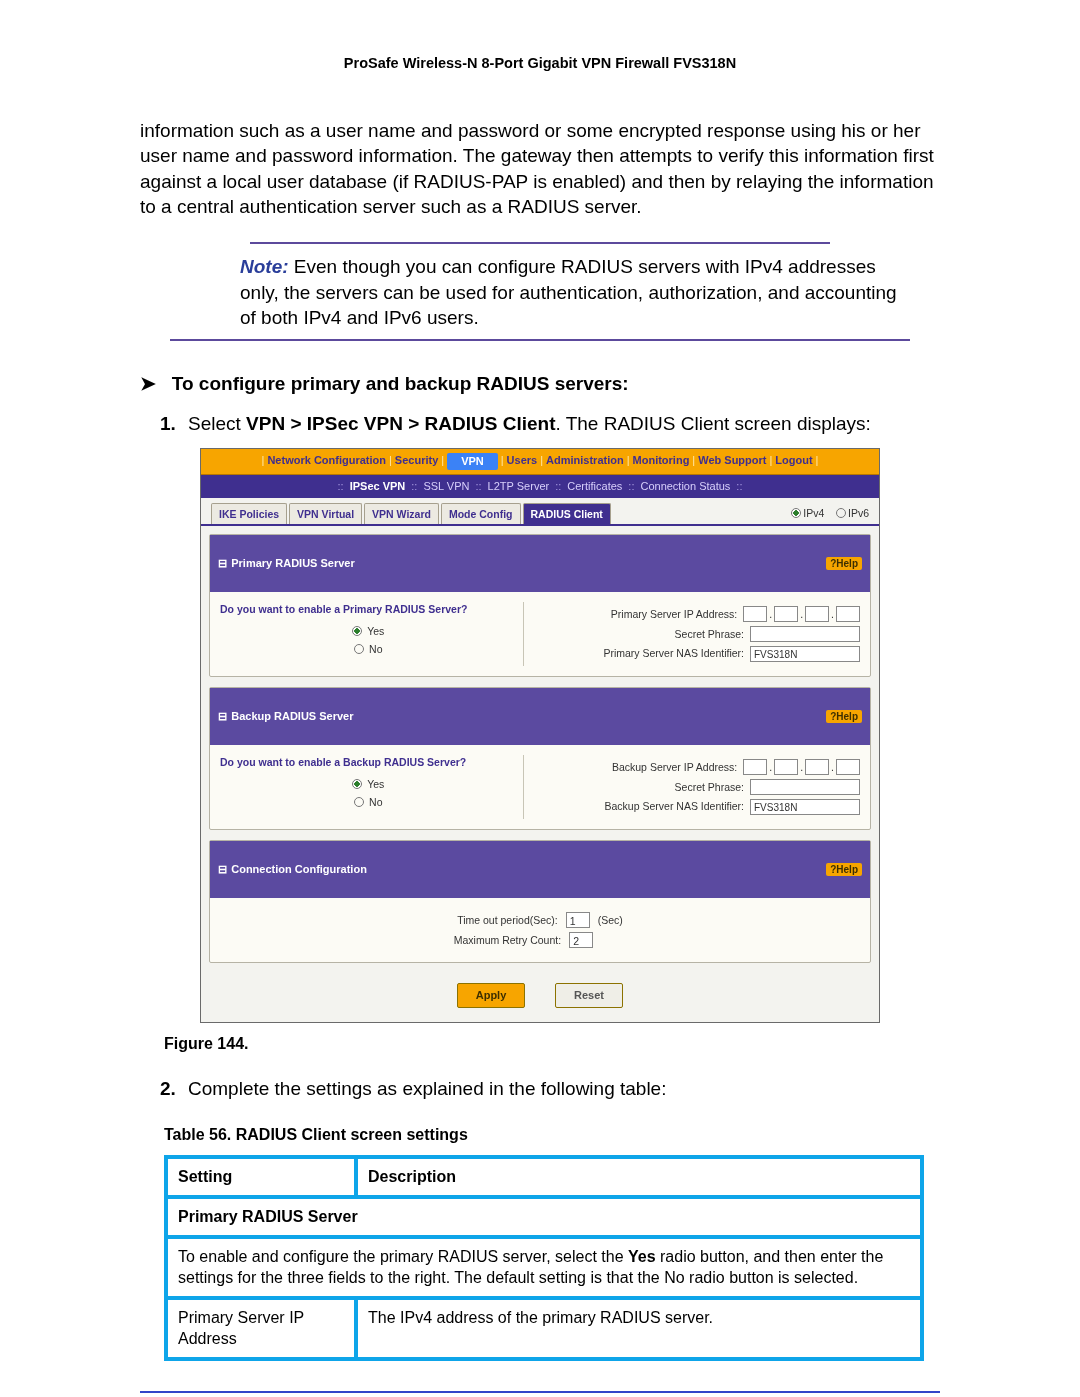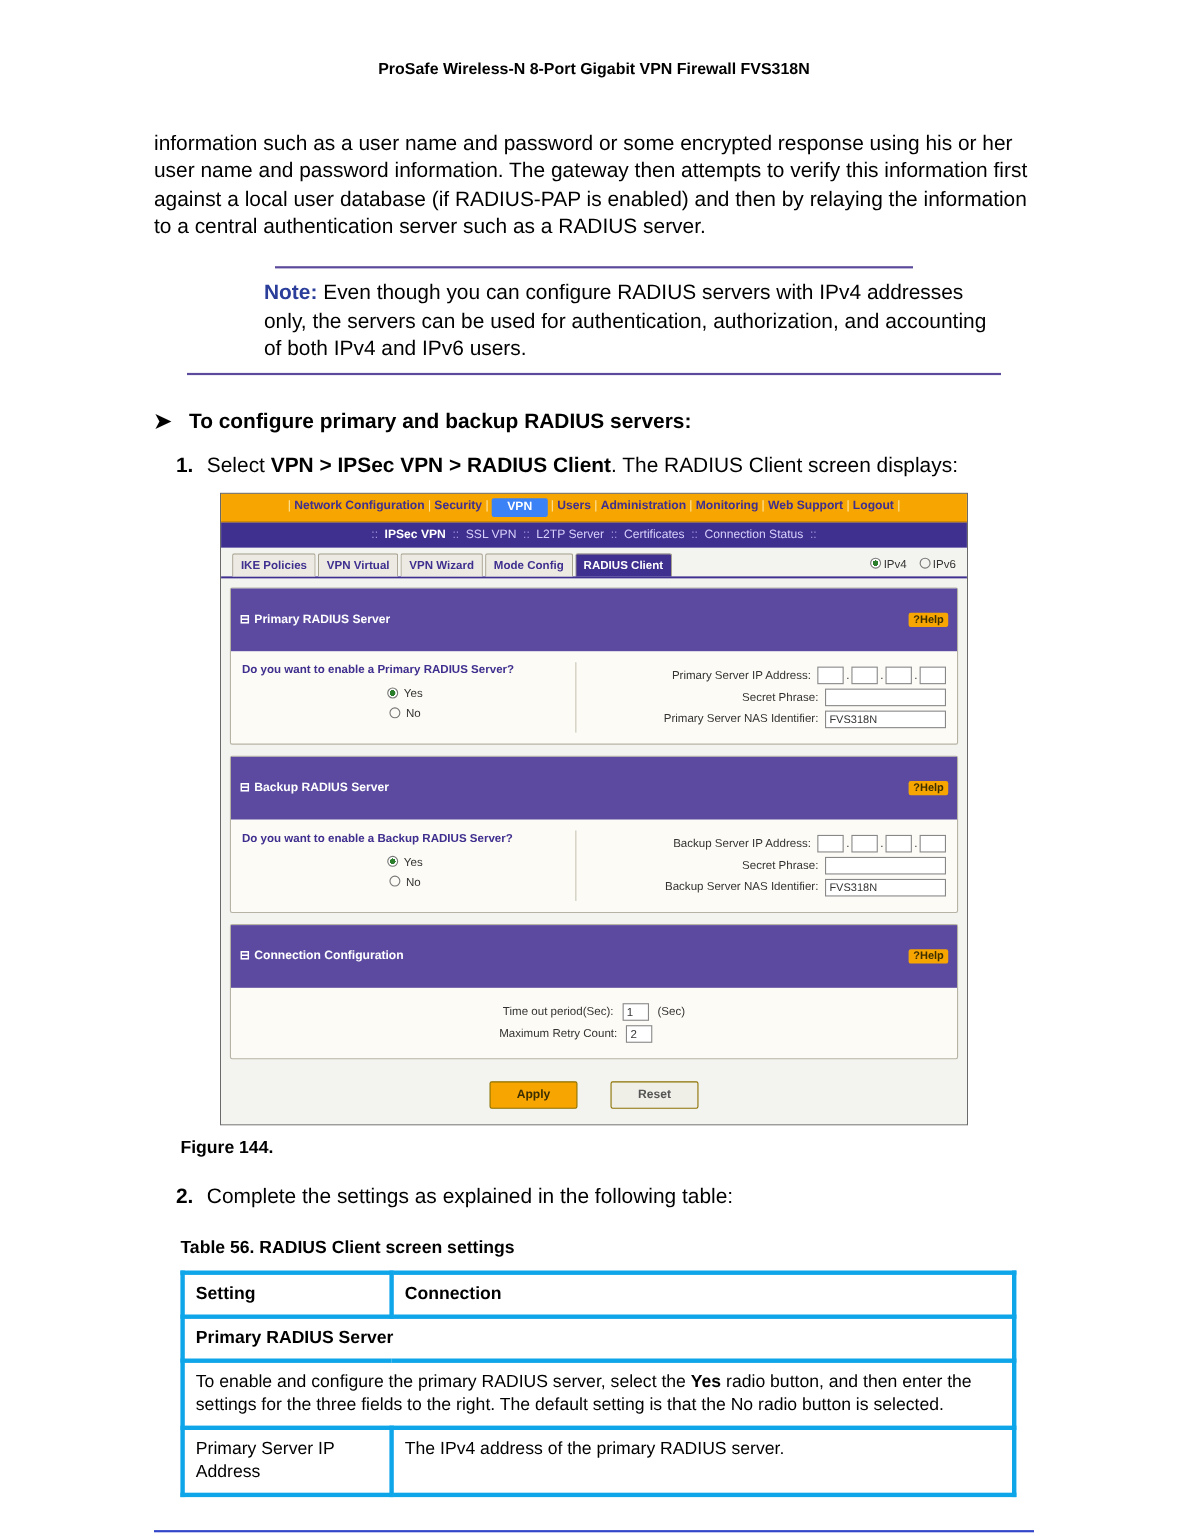--- a/index.html
+++ b/index.html
@@ -16,21 +16,21 @@
     text-align: center;
     font-weight: bold;
     font-size: 14.5px;
     margin-bottom: 44px;
   }
   .para { margin-bottom: 22px; }
   .note-wrap { padding: 0 30px; margin-bottom: 30px; }
   .note-rule { border-top: 2px solid #5c4a9c; margin: 8px 0 10px 0; }
   .note-rule.short { width: 580px; margin-left: auto; margin-right: auto; }
   .note-body { padding: 0 6px 0 70px; font-size: 19px; }
-  .note-label { color: #2a3e9a; font-weight: bold; }
+  .note-label { color: #2a3e9a; font-style: italic; font-weight: bold; }
   .proc-head { font-weight: bold; font-size: 19px; margin: 14px 0 14px 0; }
   .arrow { font-family: Arial; }
   .step { display: flex; margin: 4px 0 12px 20px; }
   .step .num { font-weight: bold; min-width: 28px; }
   .screenshot-wrap { width: 680px; margin: 12px auto 10px auto; }
 
   
   .scr {
     border: 1px solid #6a6a6a;
     width: 680px;
@@ -95,21 +95,21 @@
   .scr .lbl { flex: 1; text-align: right; color: #333; }
   .scr .inp { border: 1px solid #888; height: 16px; background: #fff; display:inline-block; }
   .scr .inp.sm { width: 24px; }
   .scr .inp.md { width: 110px; }
   .scr .ipset { display:flex; align-items:center; gap:2px; }
   .scr .dot { color:#333; }
   .scr .inp.fill { width: 110px; padding: 0 3px; font-size: 10px; color:#333; line-height:16px; }
   .scr .conf-row { display:flex; justify-content:center; align-items:center; gap:8px; margin:4px 0; font-size:10.5px; color:#333; }
   .scr .btns { display:flex; justify-content:center; gap:30px; padding: 10px 0 4px 0; }
   .scr .btn {
-    width: 80px; text-align:center; padding: 4px 0;
+    width: 68px; text-align:center; padding: 4px 0;
     border: 1px solid #8c7200; border-radius: 2px;
     font-size: 11px; font-weight: bold;
   }
   .scr .btn.apply { background: #f7a500; color: #3d2f00; }
   .scr .btn.reset { background: #efeee7; color: #555; }
   .scr .toggle { color:#fff; margin-right:4px; }
   
 
   .fig-cap { font-weight: bold; font-size: 16px; margin: 10px 0 22px 24px; }
   .table-cap { font-weight: bold; font-size: 16px; margin: 22px 0 10px 24px; }
@@ -322,21 +322,21 @@
     <div class="num">2.</div>
     <div>Complete the settings as explained in the following table:</div>
   </div>
 
   <div class="table-cap">Table 56.  RADIUS Client screen settings</div>
 
   <table class="settings">
     <tbody>
         <tr>
       <th style="width:190px">Setting</th>
-      <th>Connection</th>
+      <th>Description</th>
     </tr>
     <tr>
       <td colspan="2"><b>Primary RADIUS Server</b></td>
     </tr>
     <tr>
       <td colspan="2">
         <span>To enable and configure the primary RADIUS server, select the </span><b>Yes</b><span> radio button, and then enter the settings for the three fields to the right. The default setting is that the No radio button is selected.</span>
       </td>
     </tr>
     <tr>

